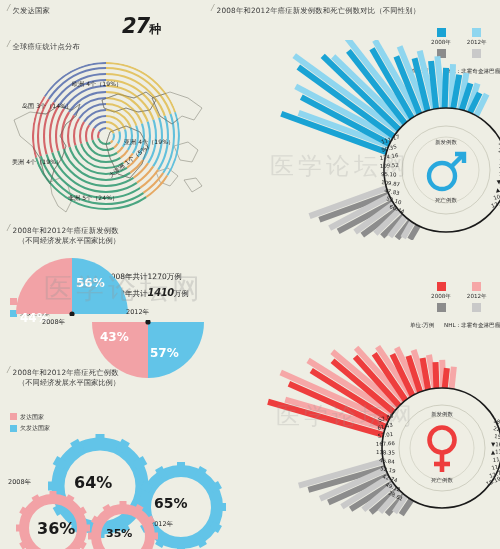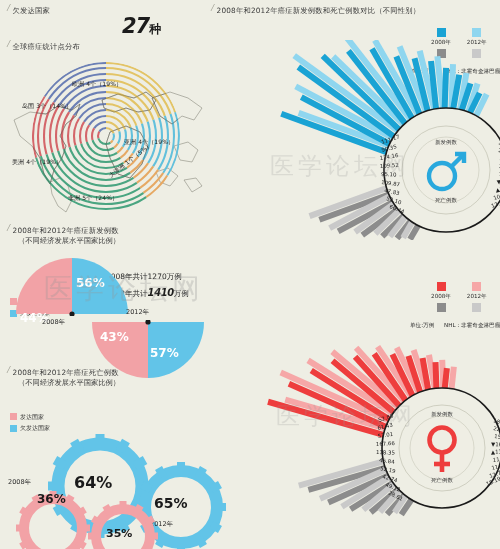--- a/index.html
+++ b/index.html
@@ -281,21 +281,21 @@
           <rect x="-3.5" y="-37" width="7" height="9" transform="rotate(150)"></rect>
         <rect x="-3.5" y="-37" width="7" height="9" transform="rotate(180)"></rect>
           <rect x="-3.5" y="-37" width="7" height="9" transform="rotate(210)"></rect>
         <rect x="-3.5" y="-37" width="7" height="9" transform="rotate(240)"></rect>
           <rect x="-3.5" y="-37" width="7" height="9" transform="rotate(270)"></rect>
         <rect x="-3.5" y="-37" width="7" height="9" transform="rotate(300)"></rect>
           <rect x="-3.5" y="-37" width="7" height="9" transform="rotate(330)"></rect>
       </g>
     </g>
   </svg>
-  <div class="gear-pct" style="left:37px;top:492px;font-size:12px;">36%</div>
+  <div class="gear-pct" style="left:37px;top:519px;font-size:16px;">36%</div>
 
   <svg style="position:absolute;left:131px;top:457px;" width="100" height="100">
     <g fill="#62c4e8" transform="translate(50,50)">
       <circle r="36" fill="none" stroke="#62c4e8" stroke-width="12"></circle>
       <g>
         <rect x="-4" y="-45" width="8" height="10"></rect>
           <rect x="-4" y="-45" width="8" height="10" transform="rotate(30)"></rect>
         <rect x="-4" y="-45" width="8" height="10" transform="rotate(60)"></rect>
           <rect x="-4" y="-45" width="8" height="10" transform="rotate(90)"></rect>
         <rect x="-4" y="-45" width="8" height="10" transform="rotate(120)"></rect>

